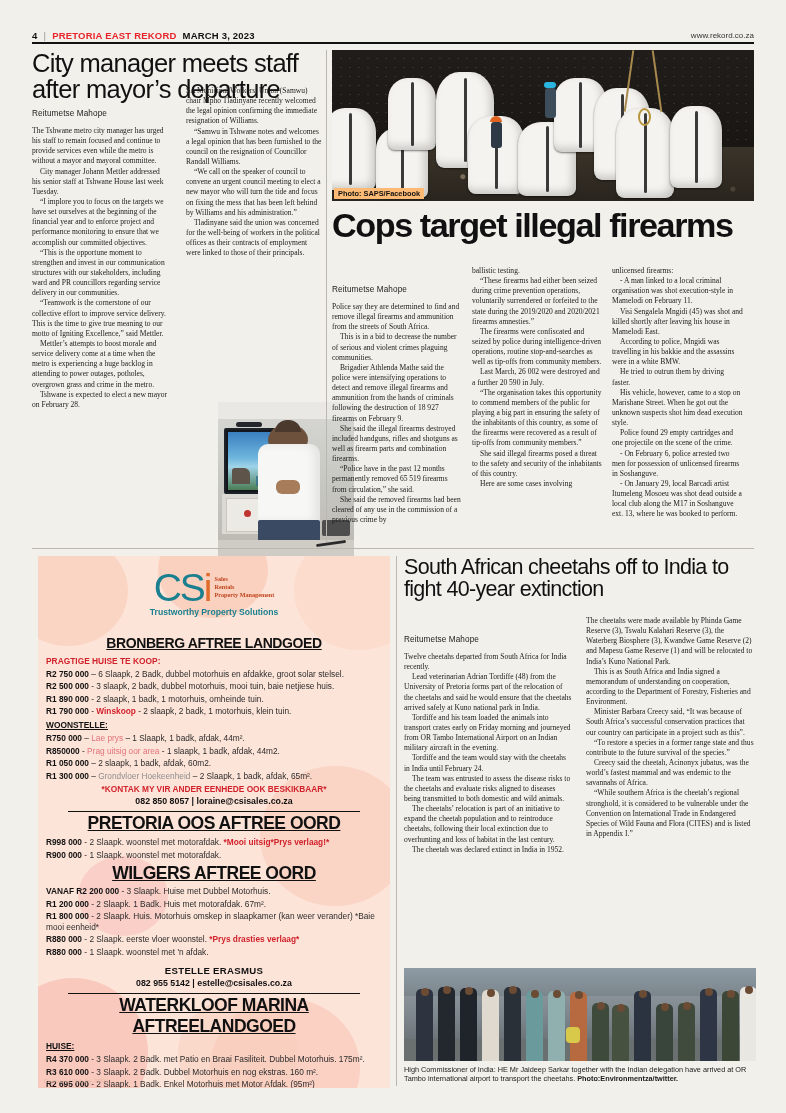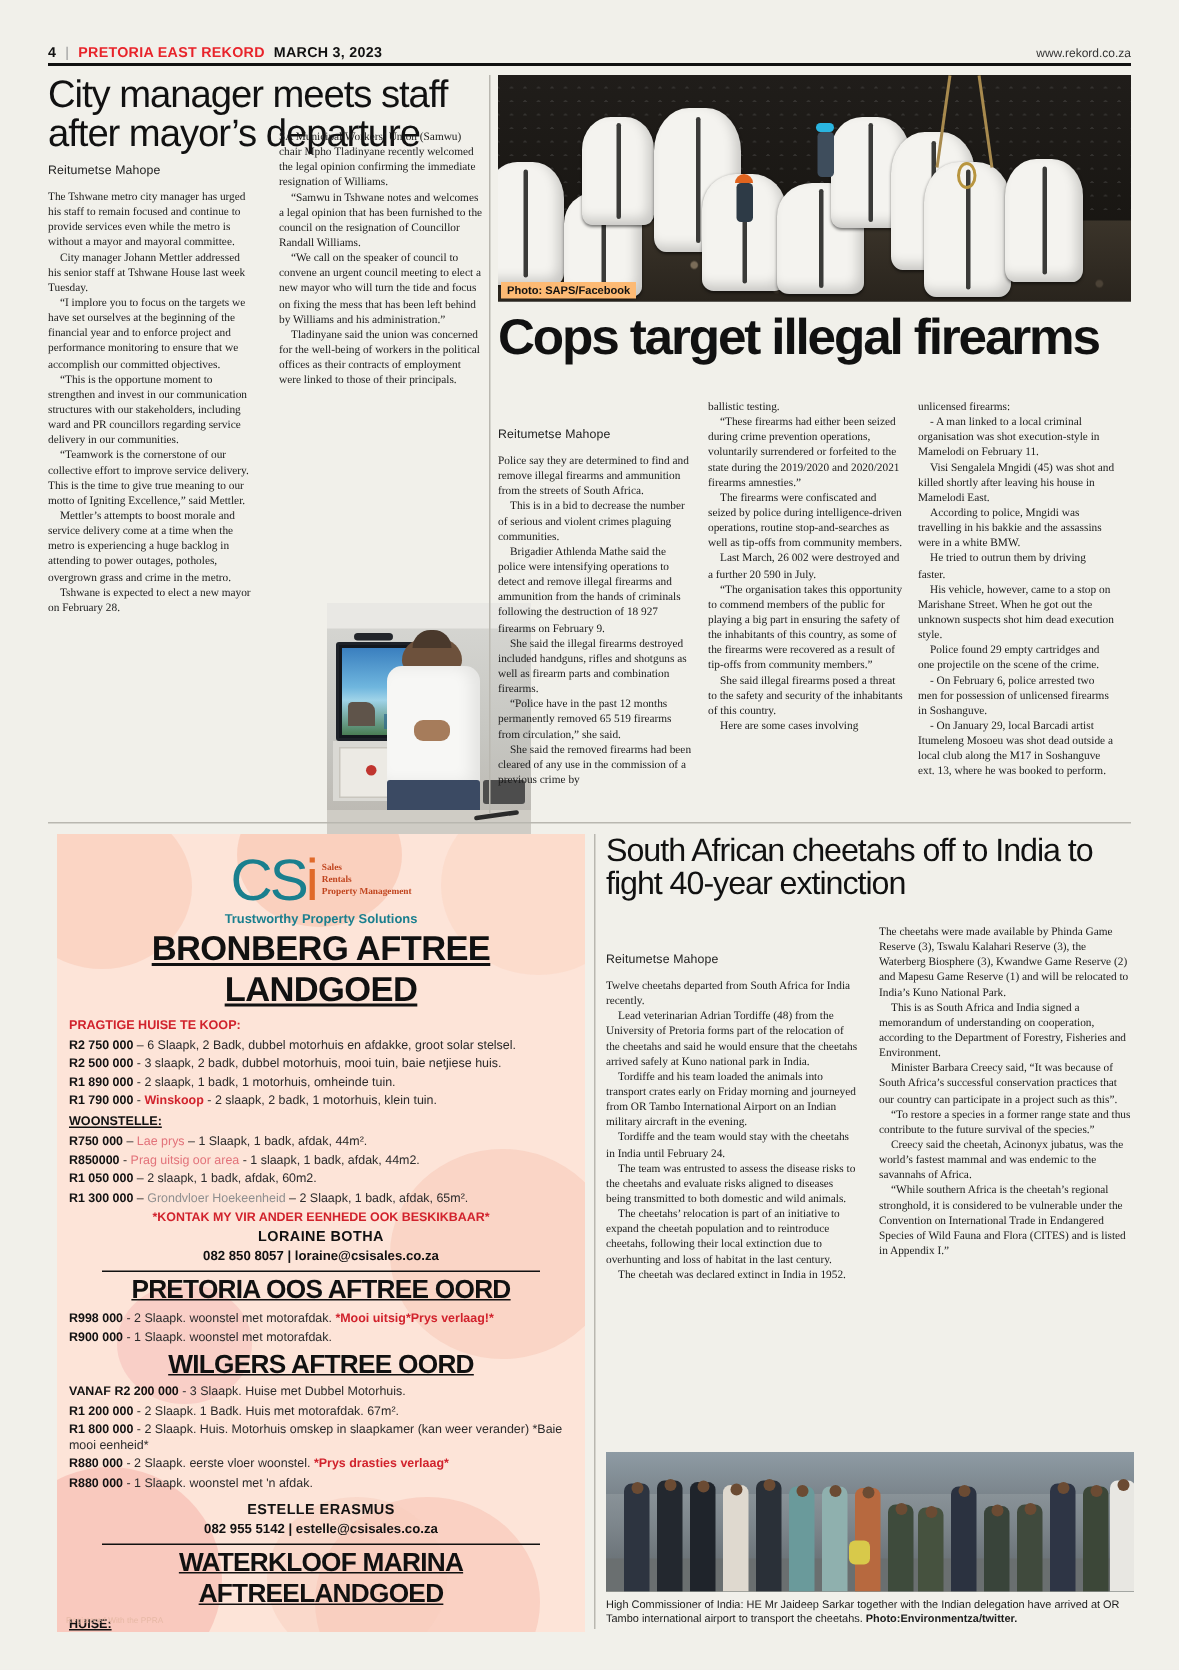--- a/index.html
+++ b/index.html
@@ -121,22 +121,22 @@
   .csi-i{color:#e06a2a;}
   .csi-sub{
     margin-left:4px;font-size:6.2px;line-height:1.25;color:#c0451f;
     font-family:"Liberation Serif",serif;font-weight:bold;text-align:left;
   }
   .csi-tag{
     text-align:center;font-size:8.6px;font-weight:bold;color:#1a7f8e;
     margin-top:-6px;
   }
   .ad-h1{
-    text-align:center;font-size:23px;font-weight:bold;color:#111;
-    text-decoration:underline;margin-top:2px;letter-spacing:-.4px;
+    text-align:center;font-size:14px;font-weight:bold;color:#111;
+    text-decoration:underline;margin-top:18px;letter-spacing:-.4px;
   }
   .ad-h2{
     text-align:center;font-size:17.5px;font-weight:bold;color:#111;
     text-decoration:underline;margin-top:1px;letter-spacing:-.5px;
   }
   .ad-sub{font-size:8.4px;font-weight:bold;color:#d1222c;margin-top:5px;}
   .ad-sub-u{font-size:8.4px;font-weight:bold;color:#111;text-decoration:underline;margin-top:4px;}
   .ad-line{font-size:8.3px;color:#2b2b2b;margin-top:2.5px;line-height:1.22;}
   .ad-line b{color:#111;font-weight:bold;}
   .ad-red{color:#d1222c;font-weight:bold;}
@@ -412,21 +412,20 @@
         <span>2 slaapk, 1 badk, afdak, 60m2.</span>
       </div>
       <div class="ad-line">
         <b>R1 300 000</b>
         <span>–</span>
         <span class="ad-grey">Grondvloer Hoekeenheid</span>
         <span>– 2 Slaapk, 1 badk, afdak, 65m².</span>
       </div>
 
       <div class="ad-star">*KONTAK MY VIR ANDER EENHEDE OOK BESKIKBAAR*</div>
-      <div class="ad-name">LORAINE BOTHA</div>
       <div class="ad-contact">082 850 8057 | loraine@csisales.co.za</div>
       <div class="ad-hr"></div>
 
       <div class="ad-h2">PRETORIA OOS AFTREE OORD</div>
       <div class="ad-line">
         <b>R998 000</b>
         <span>-</span>
         <span>2 Slaapk. woonstel met motorafdak.</span>
         <span class="ad-red">*Mooi uitsig*Prys verlaag!*</span>
       </div>

